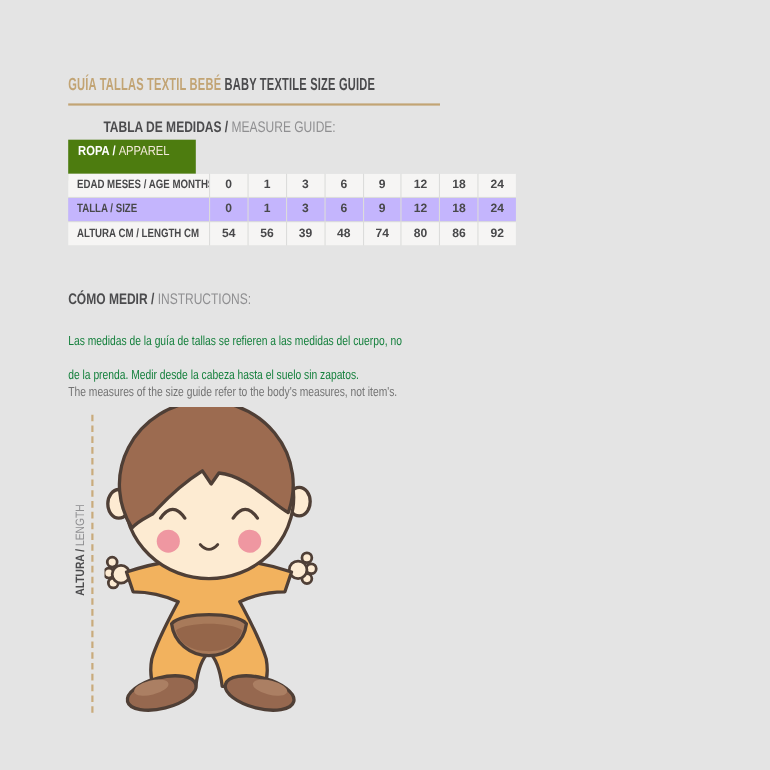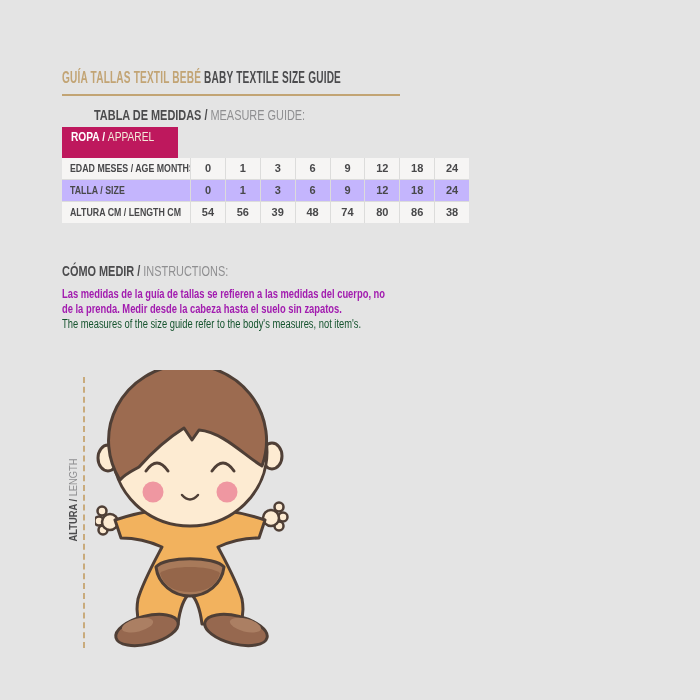--- a/index.html
+++ b/index.html
@@ -22,38 +22,38 @@
   .title .en{color:#4b4b4d;}
   .title-rule{left:62px;top:94px;width:338px;height:2px;background:#c2a474;}
 
   
   .heading{font-size:14px;font-weight:bold;color:#4b4b4d;}
   .heading .sub{font-weight:normal;color:#8f8f91;}
   .h-measure{left:62px;top:107px;margin-left:32px;}
   .h-howto{left:62px;top:263px;text-align:center;}
 
   
-  .badge{left:62px;top:127px;height:37px;line-height:21px;background:#be185d;
+  .badge{left:62px;top:127px;height:37px;line-height:21px;background:#4d7c0f;
          color:#ffffff;font-size:12px;font-weight:bold;padding:0 9px;}
   .badge .sub{font-weight:normal;color:#f3ead9;}
 
   
   .size-table{left:62px;top:158px;width:407px;display:grid;
               grid-template-columns:128px repeat(8,1fr);
               grid-auto-rows:21px;gap:1px;background:#dcdcdb;}
   .cell{line-height:21px;font-size:11px;font-weight:bold;color:#48484a;overflow:hidden;}
   .cell.lbl{text-align:left;padding-left:8px;}
   .cell.val{text-align:center;}
   .row-light{background:#f6f5f4;}
   .row-mid{background:#c4b5fd;}
 
   
   .para{left:62px;top:287px;font-size:12px;line-height:15px;}
-  .para .es{font-weight:bold;color:#a21caf;}
-  .para .en{font-weight:normal;color:#14532d;}
+  .para .es{font-weight:normal;color:#15803d;margin-top:16px;}
+  .para .en{font-weight:normal;color:#737373;}
   .para div{height:15px;}
 
   
   .axis-label{left:73px;top:500px;white-space:nowrap;font-size:11px;
               transform:translate(-50%,-50%) rotate(-90deg) scaleX(0.85);}
   .axis-label .es{font-weight:bold;color:#4b4b4d;}
   .axis-label .en{color:#8f8f91;}
   .dash-line{left:83px;top:377px;height:271px;width:0;
              border-left:2px dashed #c9ab7c;}
 
@@ -108,21 +108,21 @@
   <div class="cell val row-mid">24</div>
 
   <div class="cell lbl row-light"><span class="cx sc80">ALTURA CM / LENGTH CM</span></div>
   <div class="cell val row-light">54</div>
   <div class="cell val row-light">56</div>
   <div class="cell val row-light">39</div>
   <div class="cell val row-light">48</div>
   <div class="cell val row-light">74</div>
   <div class="cell val row-light">80</div>
   <div class="cell val row-light">86</div>
-  <div class="cell val row-light">38</div>
+  <div class="cell val row-light">92</div>
 </div>
 
 <div class="abs heading h-howto">
   <span class="cx sc78">
     <span>CÓMO MEDIR / </span><span class="sub">INSTRUCTIONS:</span>
   </span>
 </div>
 
 <div class="abs para">
   <div class="es"><span class="cx sc78">Las medidas de la guía de tallas se refieren a las medidas del cuerpo, no</span></div>

